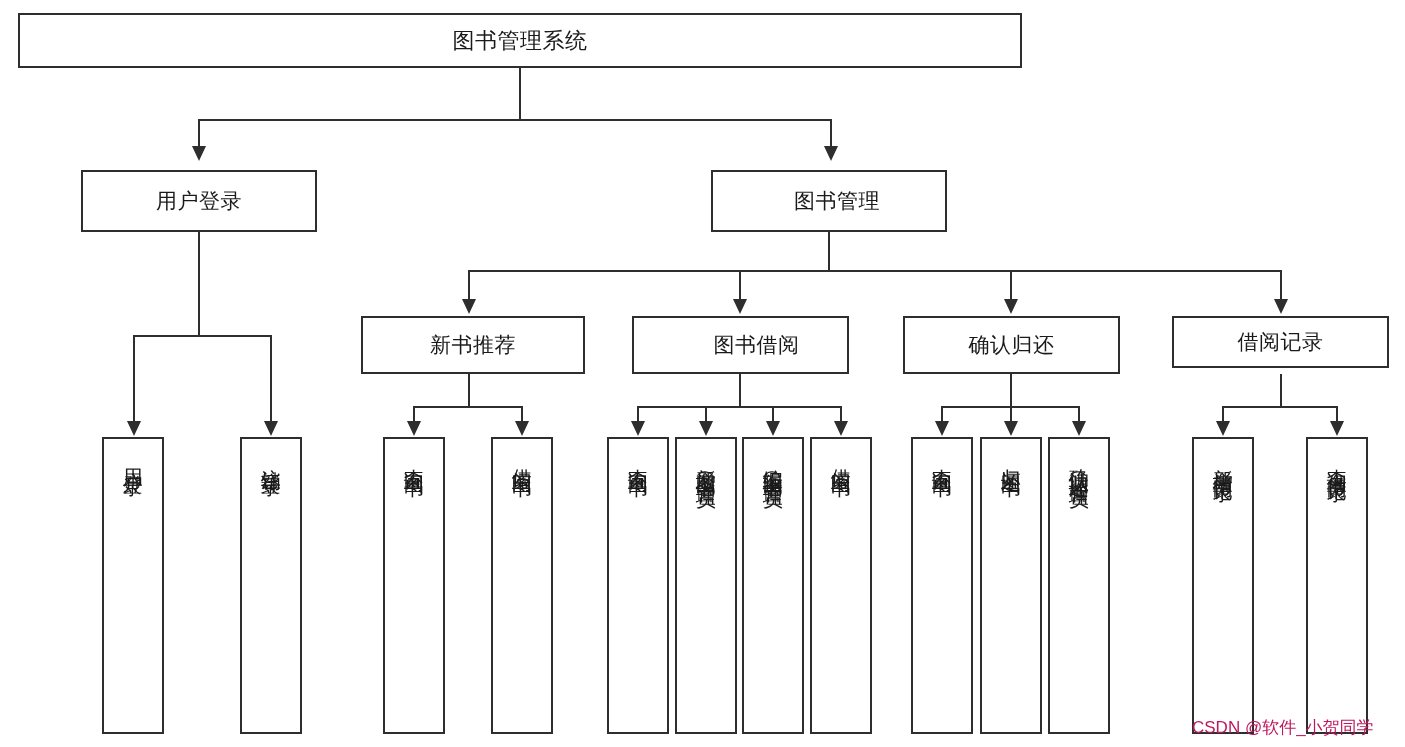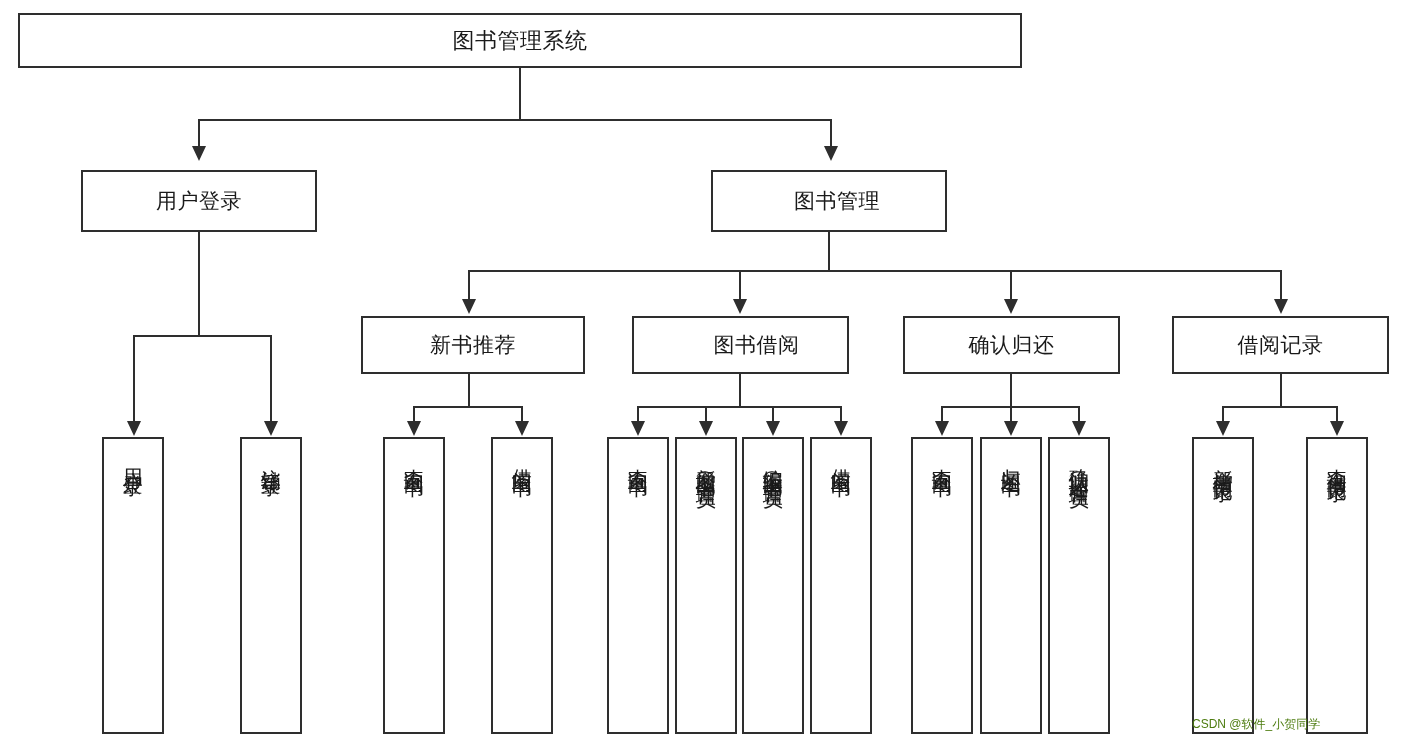--- a/index.html
+++ b/index.html
@@ -68,22 +68,22 @@
     position: absolute;
     width: 0;
     height: 0;
     border-left: 7px solid transparent;
     border-right: 7px solid transparent;
     border-top: 15px solid #2e2e2e;
   }
   
   #watermark {
     position: absolute;
-    font-size: 12px;
-    color: #4d7c0f;
+    font-size: 17px;
+    color: #be185d;
     white-space: nowrap;
     user-select: none;
     pointer-events: none;
   }
 </style>
 </head>
 <body>
 
 <div id="diagram-root">
 
@@ -118,21 +118,21 @@
 
   <div class="node horizontal" style="left:361px; top:316px; width:224px; height:58px;">
     <span class="label">新书推荐</span>
   </div>
   <div class="node horizontal" style="left:632px; top:316px; width:217px; height:58px;padding-left:32px;">
     <span class="label">图书借阅</span>
   </div>
   <div class="node horizontal" style="left:903px; top:316px; width:217px; height:58px;">
     <span class="label">确认归还</span>
   </div>
-  <div class="node horizontal" style="left:1172px; top:316px; width:217px; height:58px;">
+  <div class="node horizontal" style="left:1172px; top:316px; width:217px; height:52px;">
     <span class="label">借阅记录</span>
   </div>
 
   <div class="conn v" style="left:198px; top:232px; width:2px; height:104px;"></div>
   <div class="conn h" style="left:133px; top:335px; width:139px; height:2px;"></div>
   <div class="conn v" style="left:133px; top:335px; width:2px; height:88px;"></div>
   <div class="conn v" style="left:270px; top:335px; width:2px; height:88px;"></div>
   <div class="arrow" style="left:127px; top:421px;"></div>
   <div class="arrow" style="left:264px; top:421px;"></div>
 

